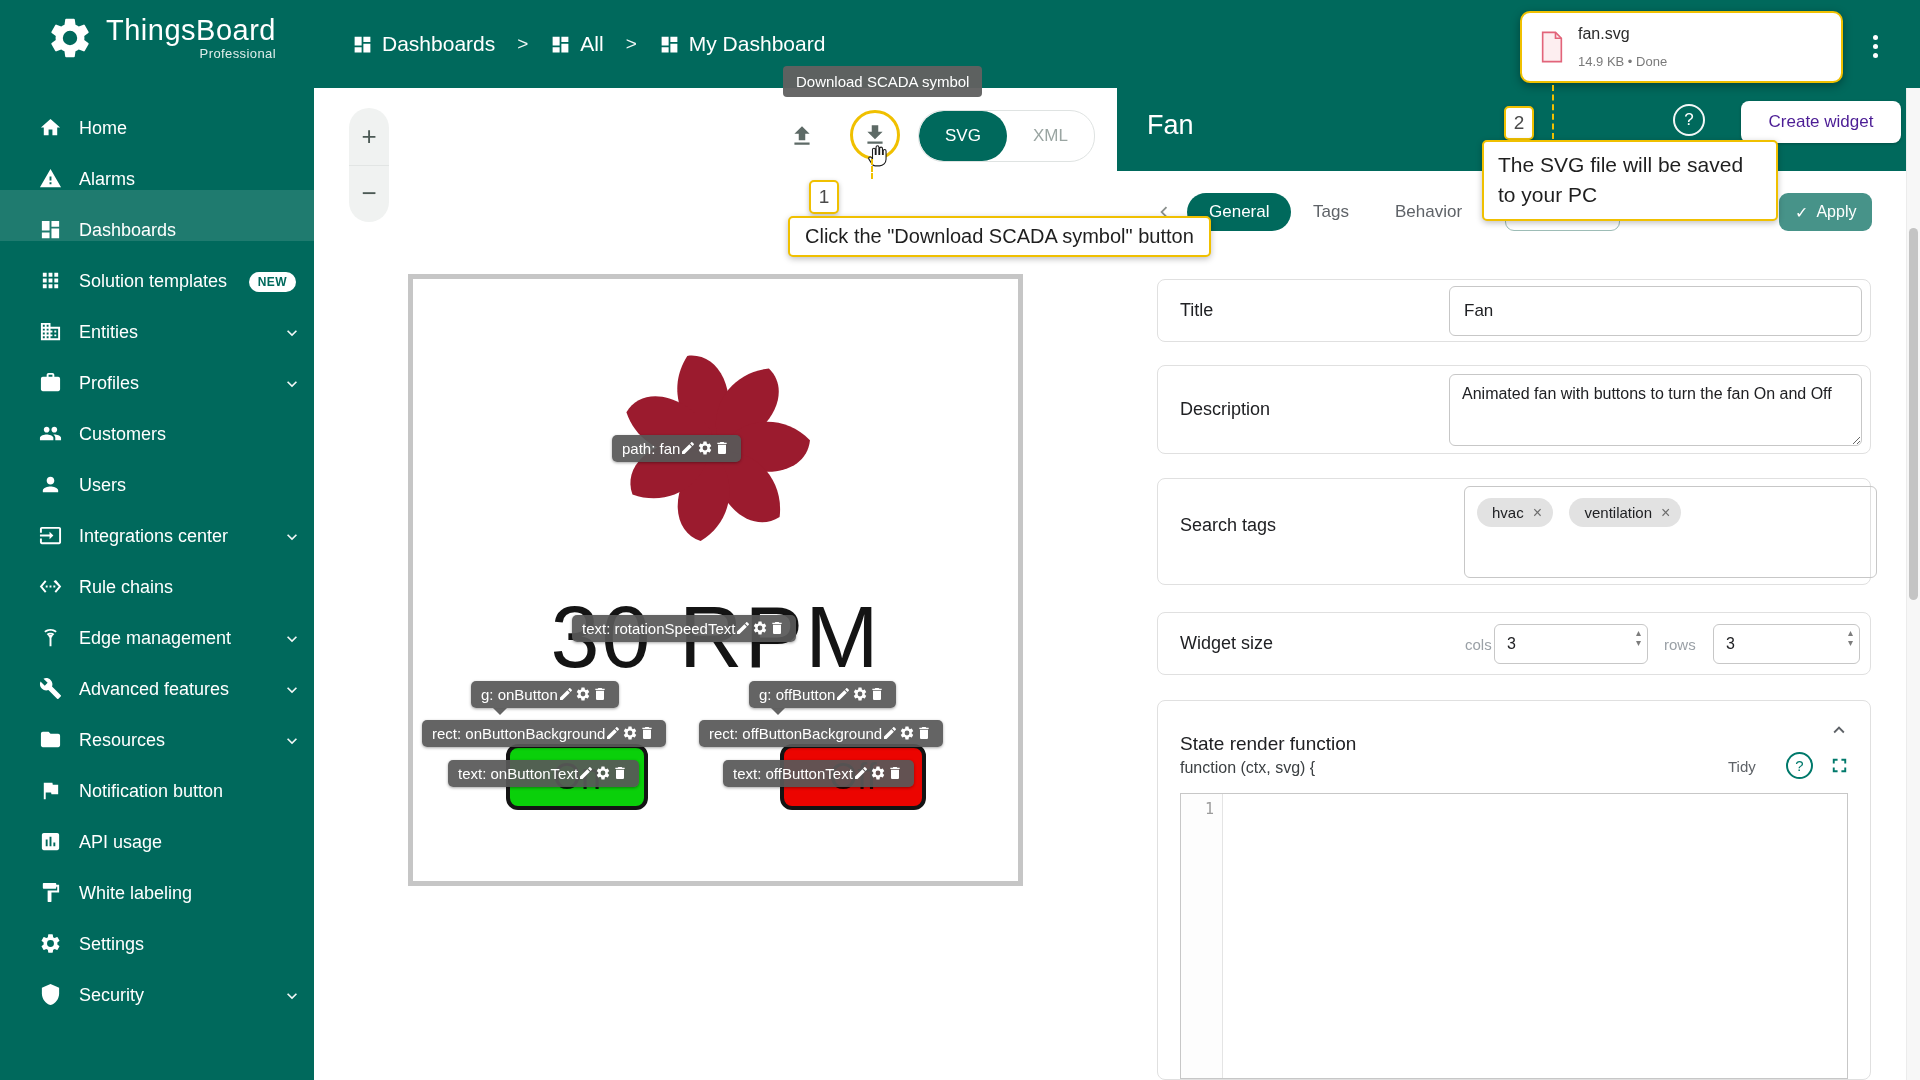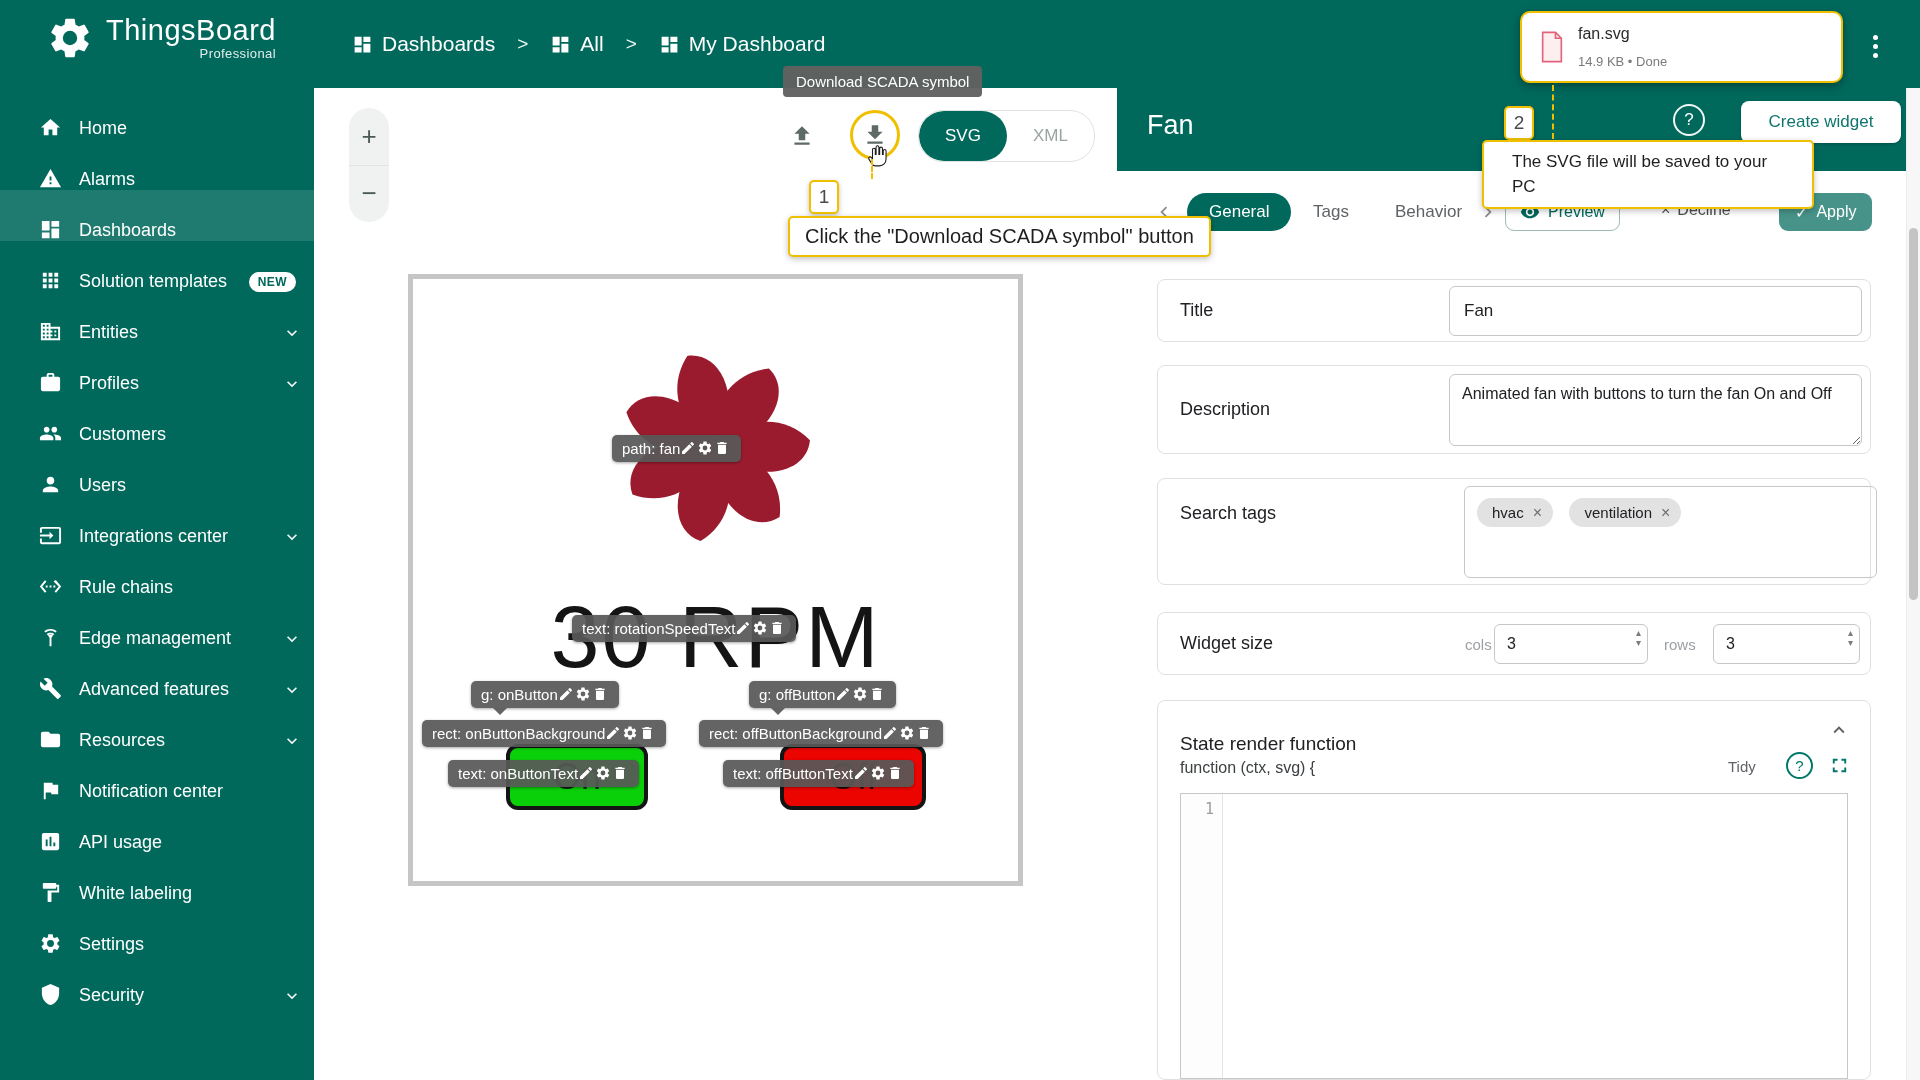--- a/index.html
+++ b/index.html
@@ -77,33 +77,33 @@
   .tooltip{position:absolute;left:783px;top:66px;background:rgba(97,97,97,.96);color:#fff;font-size:15px;
            padding:7px 13px;border-radius:4px;z-index:50;white-space:nowrap;}
   .co-num{position:absolute;width:30px;height:34px;background:#fff;border:2px solid #f0c000;border-radius:5px;
           display:flex;align-items:center;justify-content:center;font-size:19px;color:#4a4a4a;z-index:60;
           box-shadow:0 2px 5px rgba(0,0,0,.25);box-sizing:border-box;}
   .co-text{position:absolute;background:#fff;border:2px solid #f0c000;border-radius:5px;color:#1f1f1f;
            box-shadow:0 2px 6px rgba(0,0,0,.25);z-index:60;box-sizing:border-box;}
   #co1-num{left:809px;top:180px;}
   #co1-text{left:788px;top:216px;font-size:20px;padding:7px 15px;white-space:nowrap;}
   #co2-num{left:1504px;top:106px;}
-  #co2-text{left:1482px;top:140px;width:332px;font-size:17px;line-height:1.45;padding:8px 28px;}
+  #co2-text{left:1482px;top:140px;width:296px;font-size:21px;line-height:1.45;padding:8px 14px;}
   .dash-v{position:absolute;width:0;border-left:2px dashed #f0c000;z-index:55;}
   #dash1{left:871px;top:159px;height:20px;}
   #dash2{left:1552px;top:85px;height:54px;}
 
   
   .panel{position:absolute;left:1117px;top:88px;width:803px;height:992px;background:#fff;z-index:10;}
   .panel-head{position:absolute;left:0;top:0;width:803px;height:83px;background:#00695c;}
   .panel-title{position:absolute;left:30px;top:22px;font-size:27px;color:#fff;}
   .help-btn{position:absolute;left:556px;top:16px;width:32px;height:32px;border:2px solid rgba(255,255,255,.95);
             border-radius:50%;color:#fff;font-size:17px;display:flex;align-items:center;justify-content:center;cursor:pointer;box-sizing:border-box;}
   .create-btn{position:absolute;left:624px;top:13px;width:160px;height:42px;background:#fff;border-radius:8px;
-              display:flex;align-items:center;justify-content:center;font-size:17px;color:#0f766e;cursor:pointer;box-shadow:0 1px 3px rgba(0,0,0,.25);}
+              display:flex;align-items:center;justify-content:center;font-size:17px;color:#4c1d95;cursor:pointer;box-shadow:0 1px 3px rgba(0,0,0,.25);}
   .tabs{position:absolute;left:0;top:97px;width:803px;height:54px;}
   .tab-chev{position:absolute;width:22px;height:22px;color:#8a8f8d;top:16px;}
   .tab-pill{position:absolute;left:70px;top:8px;background:#00695c;color:#fff;border-radius:22px;
             padding:9px 22px;font-size:17px;cursor:pointer;}
   .tab-plain{position:absolute;top:17px;color:#5f6368;font-size:17px;cursor:pointer;}
   .act-preview{position:absolute;left:388px;top:8px;height:38px;border:1px solid #9dbcb6;border-radius:9px;
                color:#00695c;font-size:16px;display:flex;align-items:center;gap:8px;padding:0 14px;cursor:pointer;box-sizing:border-box;}
   .act-decline{position:absolute;left:544px;top:16px;color:#4a4f4d;font-size:16px;display:flex;align-items:center;gap:7px;cursor:pointer;}
   .act-apply{position:absolute;left:662px;top:8px;height:38px;background:rgba(0,105,92,.72);border-radius:9px;color:#fff;
              font-size:16px;display:flex;align-items:center;gap:8px;padding:0 16px;cursor:pointer;box-sizing:border-box;}
@@ -340,21 +340,21 @@
             <path fill="currentColor" d="M7.41 8.59 12 13.17l4.59-4.58L18 10l-6 6-6-6 1.41-1.41z"></path>
           </svg>
         </span>
       </div>
       <div class="nav-item">
         <span class="nav-icon">
           <svg viewBox="0 0 24 24" width="23" height="23">
             <path fill="currentColor" d="M14.4 6 14 4H5v17h2v-7h5.6l.4 2h7V6h-5.6z"></path>
           </svg>
         </span>
-        <span class="nav-label">Notification center</span>
+        <span class="nav-label">Notification button</span>
       </div>
       <div class="nav-item">
         <span class="nav-icon">
           <svg viewBox="0 0 24 24" width="23" height="23">
             <path fill="currentColor" d="M19 3H5c-1.1 0-2 .9-2 2v14c0 1.1.9 2 2 2h14c1.1 0 2-.9 2-2V5c0-1.1-.9-2-2-2zM9 17H7v-7h2v7zm4 0h-2V7h2v10zm4 0h-2v-4h2v4z"></path>
           </svg>
         </span>
         <span class="nav-label">API usage</span>
       </div>
       <div class="nav-item">
@@ -626,21 +626,21 @@
       <span class="fld-label" style="top:20px">Title</span>
       <input class="txt-input" style="left: 291px; top: 6px; width: 413px; height: 50px;" value="Fan">
     </div>
 
     <div class="card" id="card-desc">
       <span class="fld-label" style="top:33px">Description</span>
       <textarea style="">Animated fan with buttons to turn the fan On and Off</textarea>
     </div>
 
     <div class="card" id="card-stags">
-      <span class="fld-label" style="top:24px">Search tags</span>
+      <span class="fld-label" style="top:36px">Search tags</span>
       <div class="stag-box">
         <span class="ftag">
           <span>hvac</span>
           <span class="x">×</span>
         </span>
         <span class="ftag">
           <span>ventilation</span>
           <span class="x">×</span>
         </span>
       </div>

